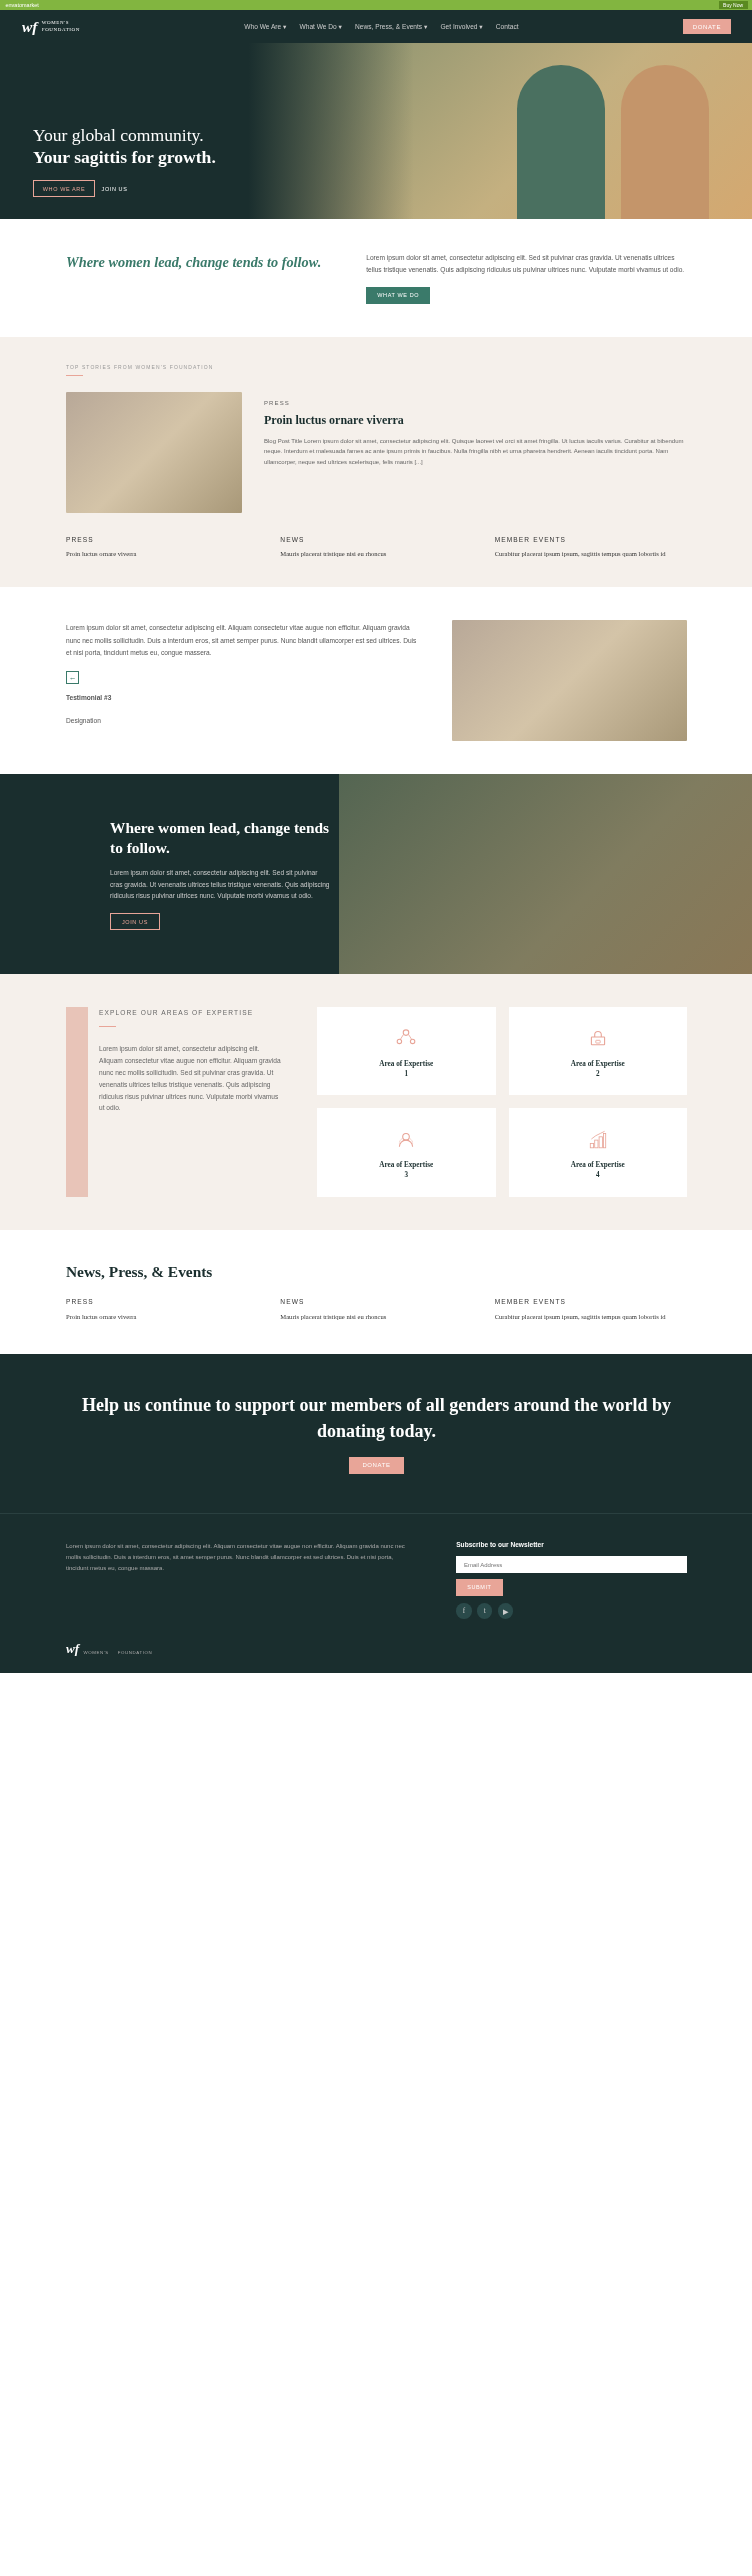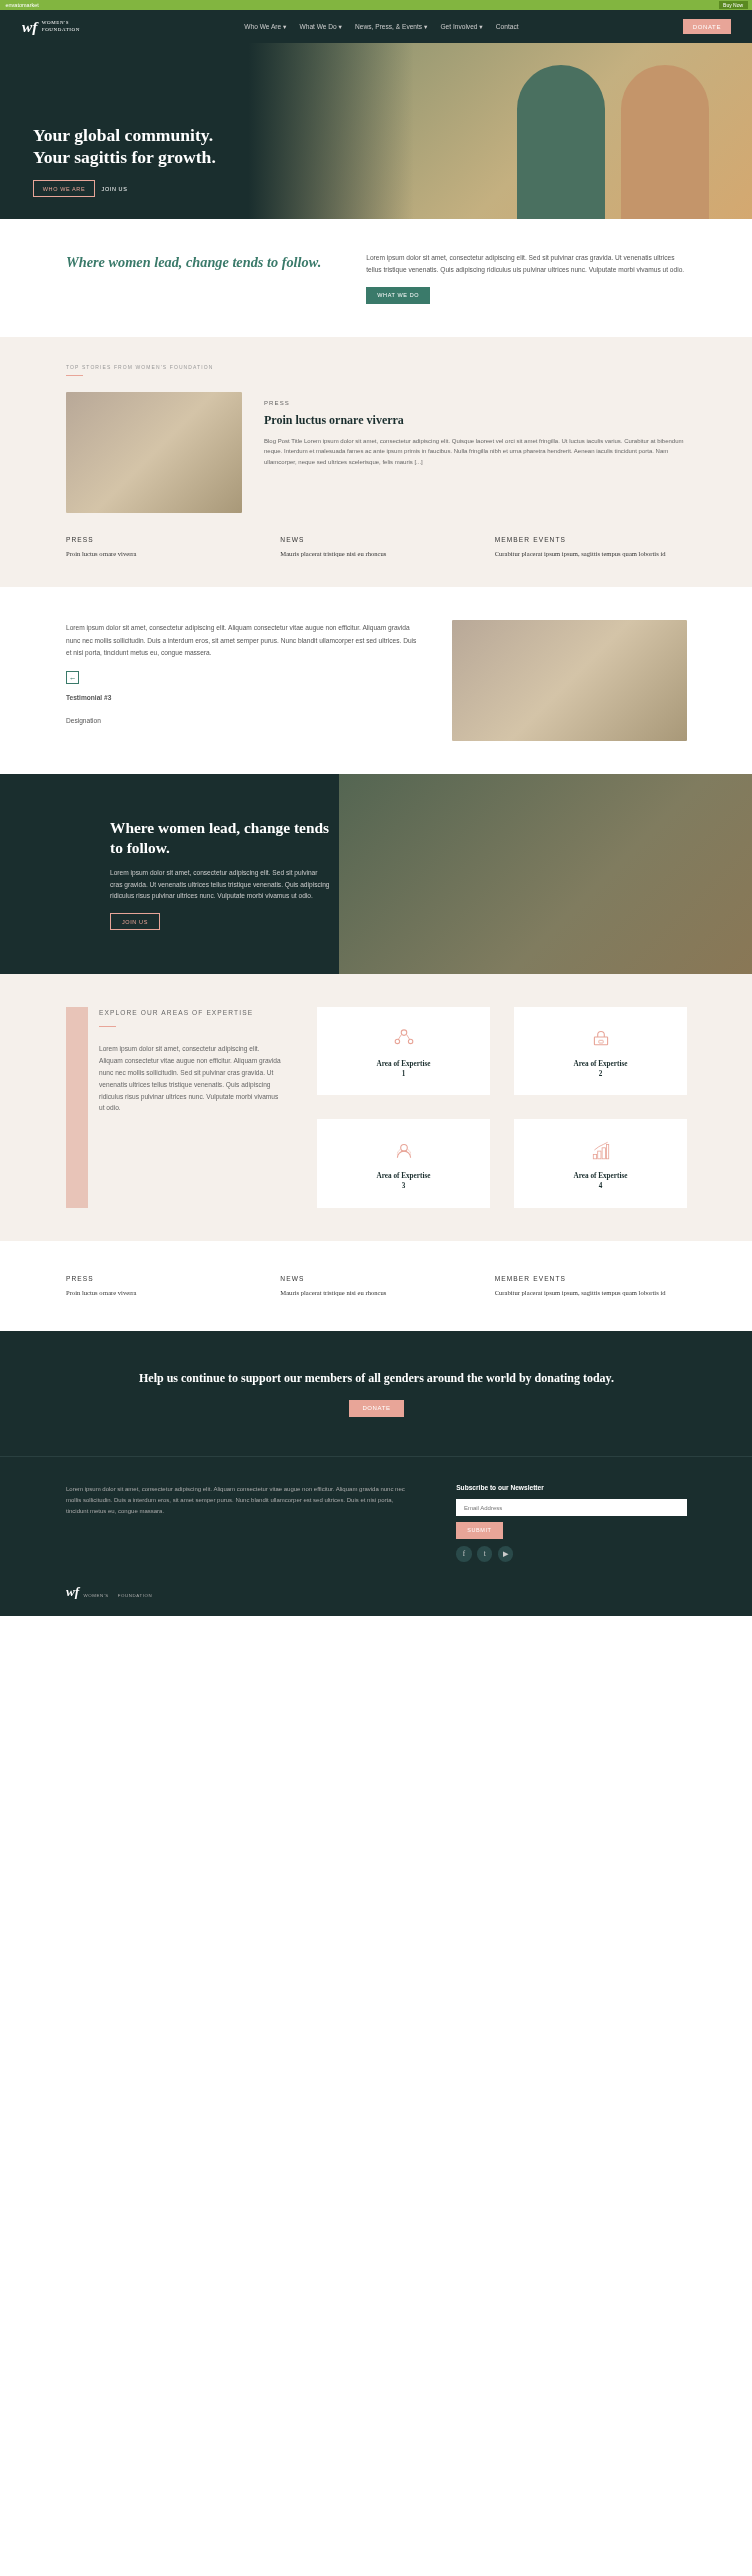--- a/index.html
+++ b/index.html
@@ -104,21 +104,21 @@
       padding: 22px 33px;
       max-width: 275px;
     }
     .hero-content h1 {
       color: #fff;
       font-size: 17.6px;
       line-height: 1.3;
       margin-bottom: 11px;
     }
     .hero-content h1 span {
-      font-weight: bold;
+      font-weight: normal;
     }
     .hero-buttons {
       display: flex;
       gap: 6.6px;
     }
     .btn-outline-white {
       background: transparent;
       border: 0.8px solid #e8a598;
       color: #e8a598;
       padding: 4.4px 8.8px;
@@ -381,21 +381,21 @@
       line-height: 1.8;
       color: #666;
       font-family: Arial, sans-serif;
     }
     .expertise-right {
       flex: 2;
     }
     .expertise-grid {
       display: grid;
       grid-template-columns: 1fr 1fr;
-      gap: 24px;
+      gap: 13px;
     }
     .expertise-card {
       background: #fff;
       padding: 16.5px;
       text-align: center;
     }
     .expertise-icon {
       width: 27.5px;
       height: 27.5px;
       margin: 0 auto 7.7px;
@@ -439,21 +439,21 @@
       color: #333;
     }
 
     
     .donate-cta {
       background: #1a2e2e;
       padding: 39px 66px;
       text-align: center;
     }
     .donate-cta h2 {
-      font-size: 12px;
+      font-size: 18px;
       color: #fff;
       margin-bottom: 13.2px;
       line-height: 1.4;
     }
     .btn-pink {
       background: #e8a598;
       color: #fff;
       border: none;
       padding: 5.5px 13.2px;
       font-size: 6px;
@@ -737,20 +737,21 @@
           </svg>
         </div>
         <h3>Area of Expertise<br>4</h3>
       </div>
 
     </div>
   </div>
 </section>
 
 <section class="news-section">
+  <h2>News, Press, &amp; Events</h2>
   <div class="news-grid">
     <div class="news-card">
       <p class="story-tag">PRESS</p>
       <p>Proin luctus ornare viverra</p>
     </div>
     <div class="news-card">
       <p class="story-tag">NEWS</p>
       <p>Mauris placerat tristique nisi eu rhoncus</p>
     </div>
     <div class="news-card">

